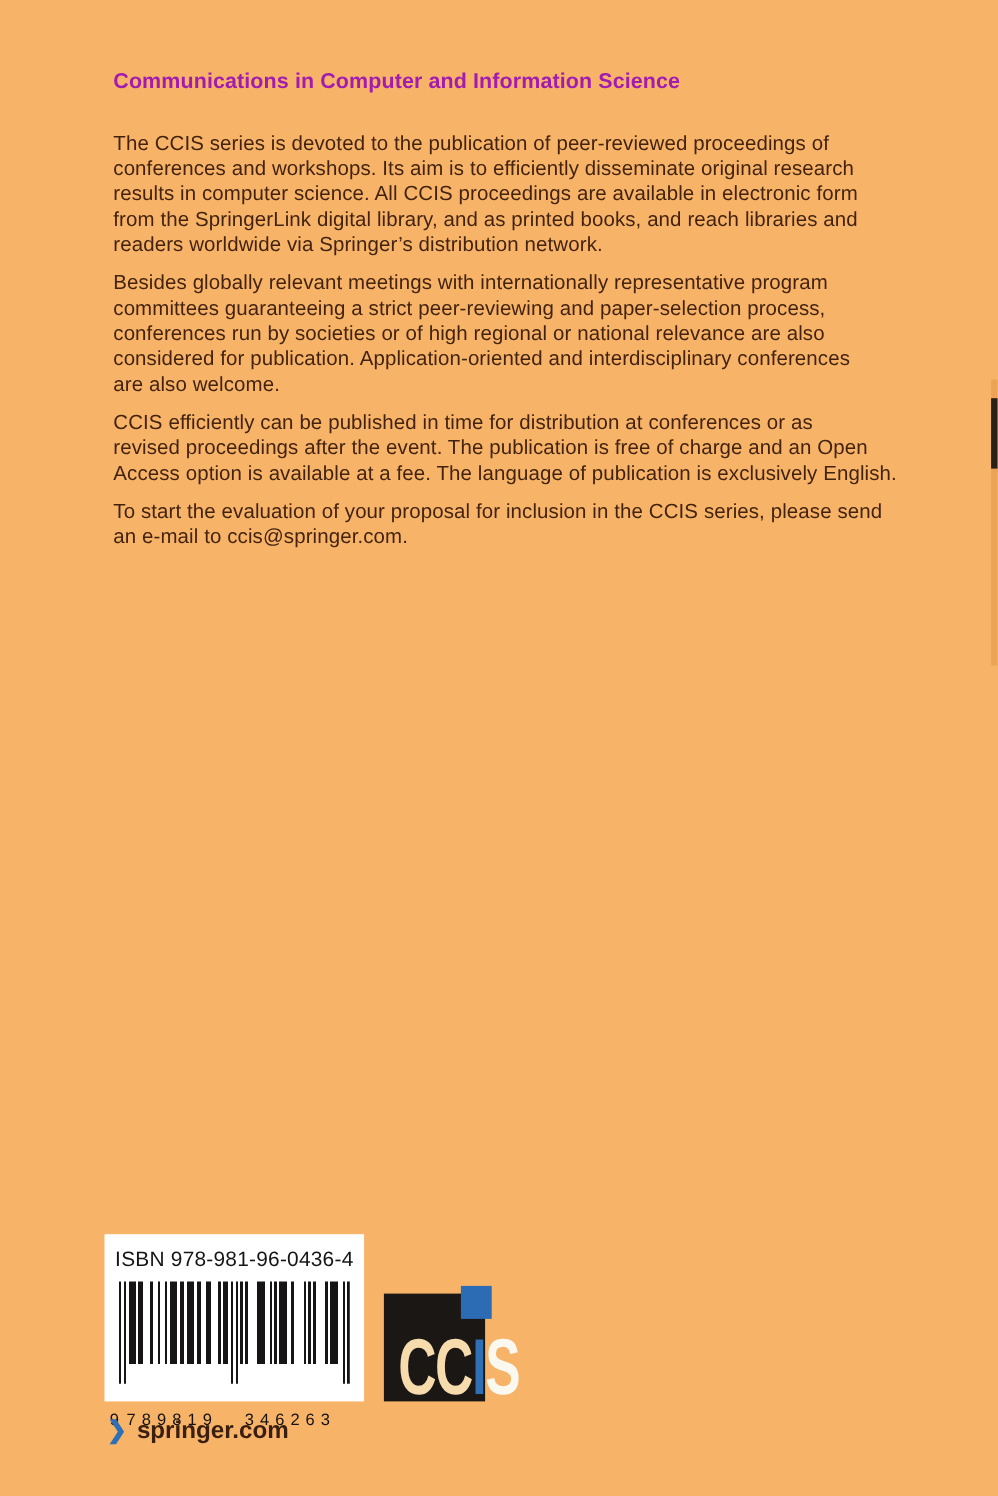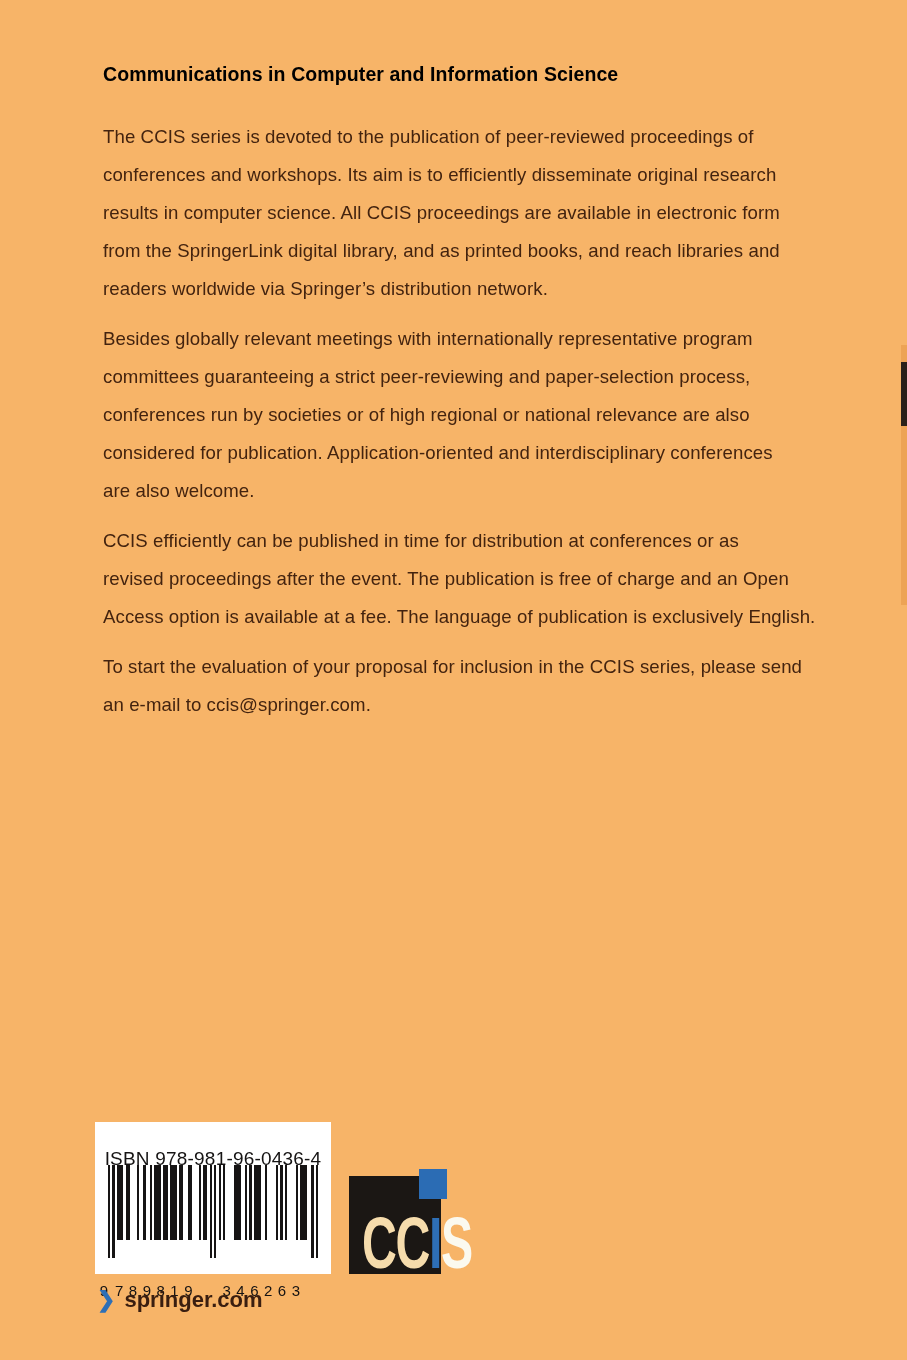--- a/index.html
+++ b/index.html
@@ -7,46 +7,46 @@
     width:907px;height:1360px;
     background:#f7b468;
     font-family:"Liberation Sans", sans-serif;
     position:relative;
     overflow:hidden;
   }
   .cover{position:absolute;inset:0;}
 
   .series-title{
     position:absolute;left:103px;top:63px;
-    font-size:19.5px;font-weight:700;color:#000000;
+    font-size:19.5px;font-weight:700;color:#a21caf;
     letter-spacing:0.1px;
   }
 
   .body-text{
     position:absolute;left:103px;top:118px;width:720px;
     color:#43230f;
   }
   .para{
     white-space:pre-line;
-    font-size:18.6px;line-height:38px;
+    font-size:18.6px;line-height:23px;
     margin:0 0 12px 0;
     letter-spacing:0.1px;
   }
 
   .issn-text{
     position:absolute;left:103px;top:1087px;
     font-size:20.5px;font-weight:600;color:#3a1e10;margin-top:48px;
   }
 
   .isbn-box{
     position:absolute;left:95px;top:1122px;width:236px;height:152px;
     background:#ffffff;
   }
   .isbn-text{
-    position:absolute;left:0;top:26px;width:100%;
+    position:absolute;left:0;top:13px;width:100%;
     text-align:center;color:#161414;
     font-size:19px;letter-spacing:0.2px;
   }
   .barcode-wrap{position:absolute;left:13px;top:43px;width:210px;height:93px;}
   .barcode-wrap svg{display:block;}
   .bc-digits{
     position:absolute;left:13px;top:160px;width:210px;height:18px;
     font-size:15px;color:#141212;
   }
   .bc-digit-left{position:absolute;left:-11px;width:14px;text-align:center;}

